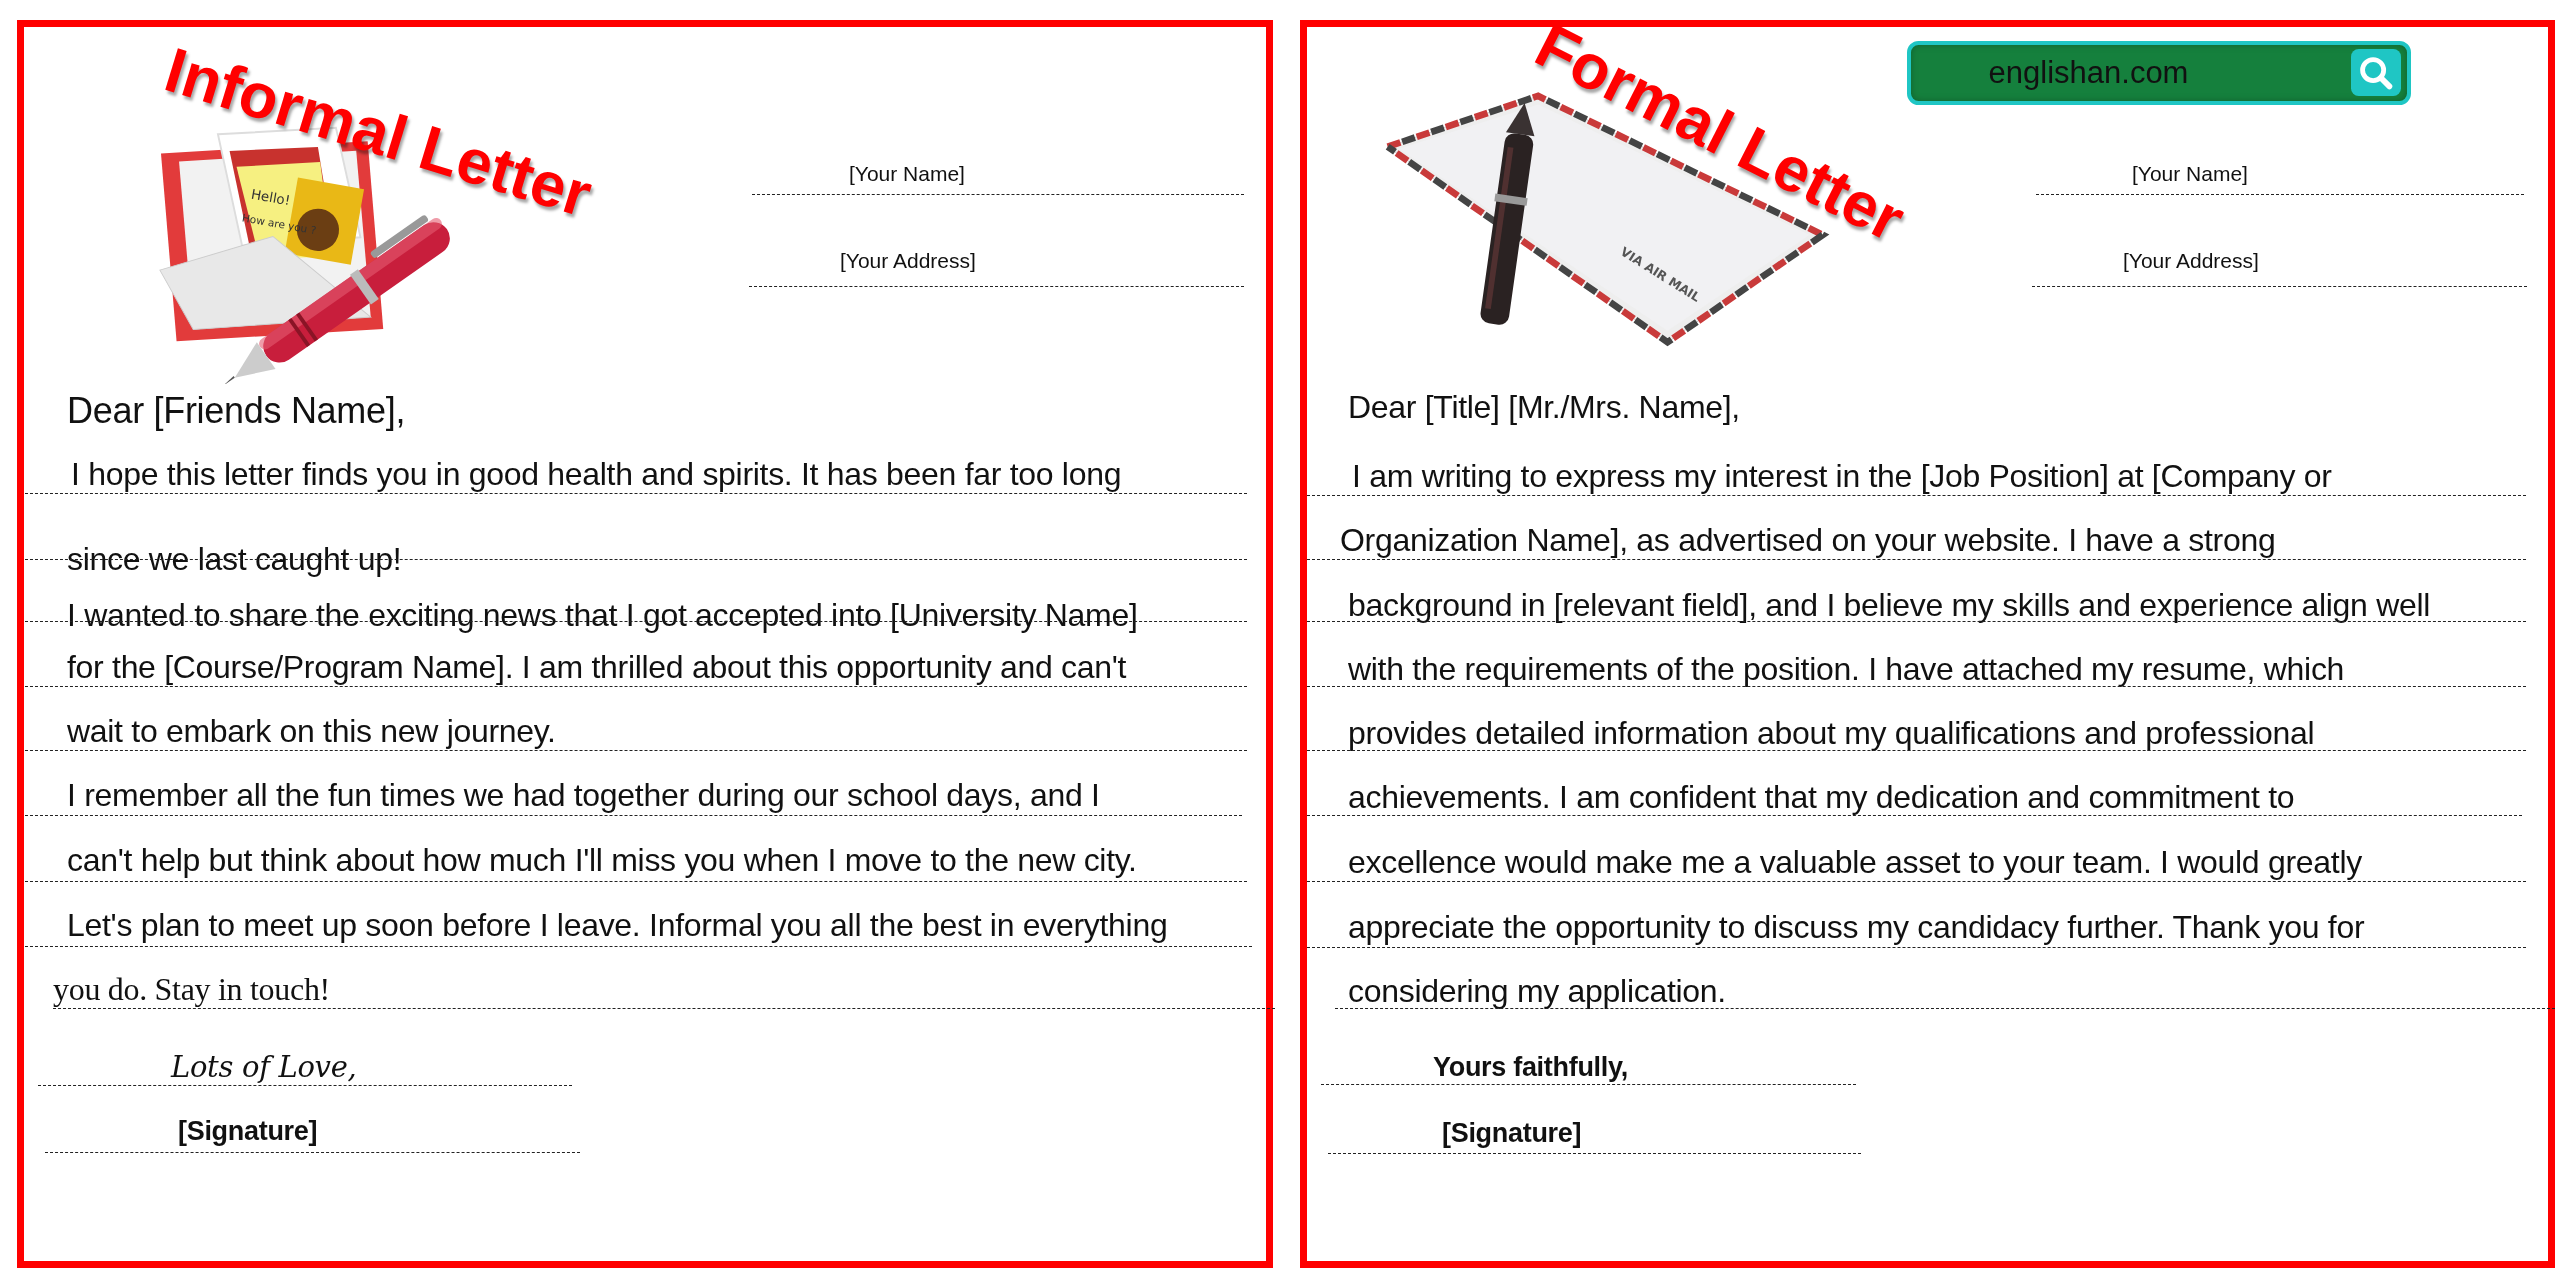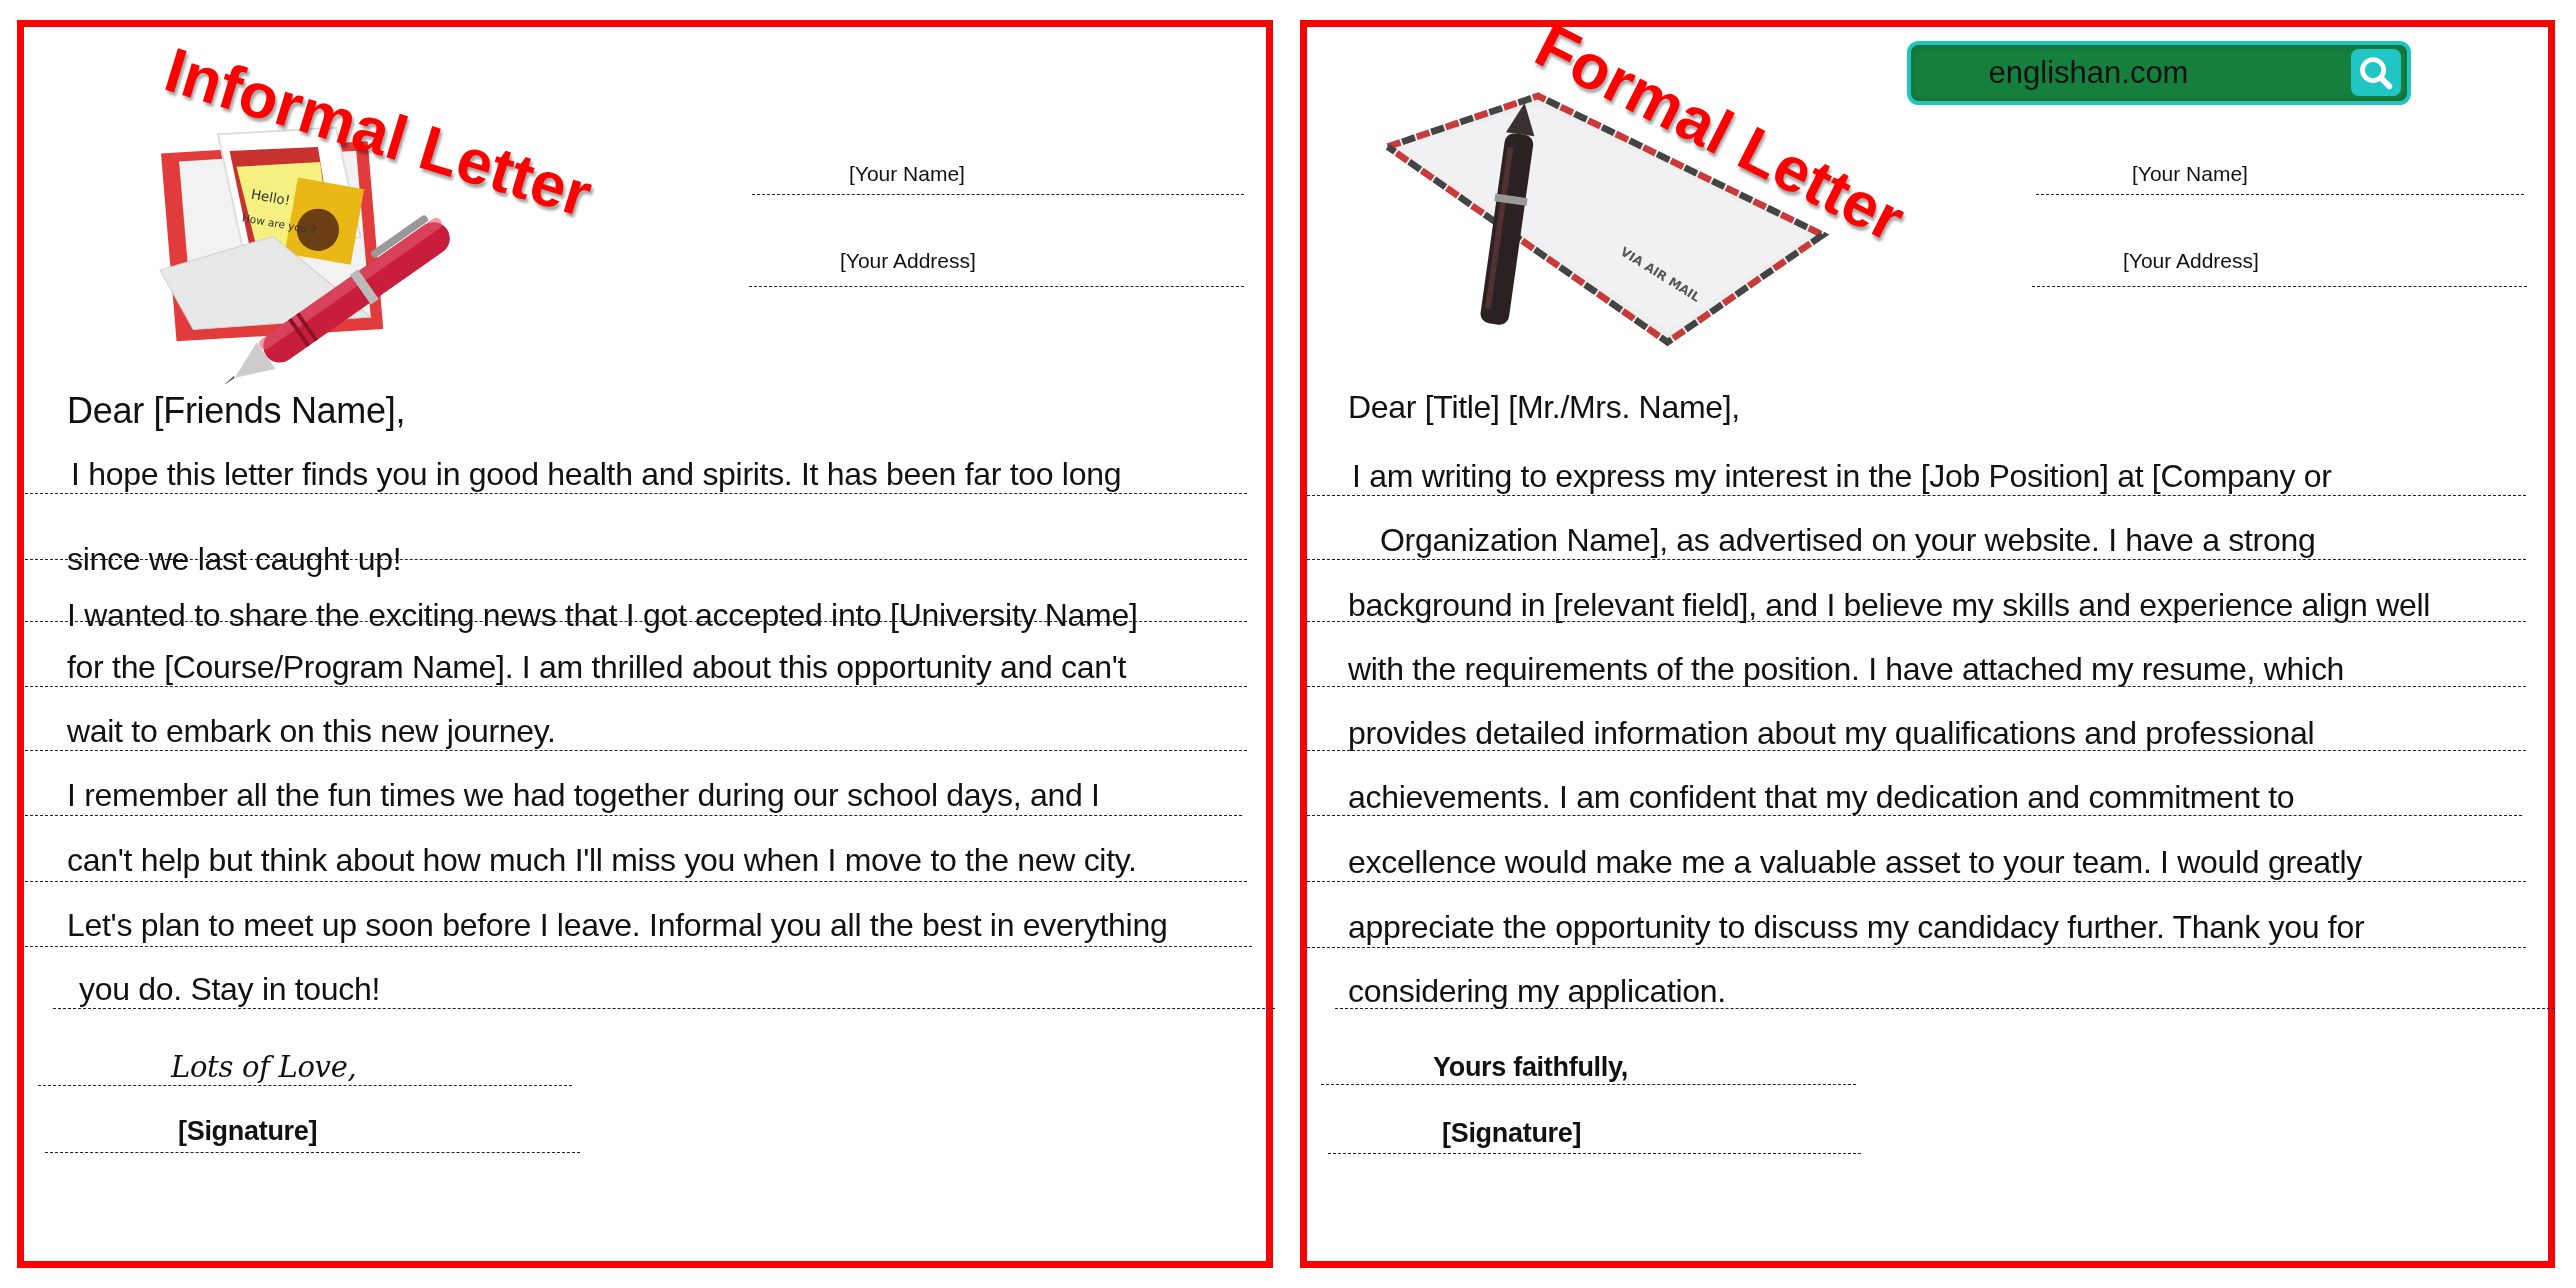--- a/index.html
+++ b/index.html
@@ -73,21 +73,21 @@
 <div class="txt" style="left:67px;top:648px;">for the [Course/Program Name]. I am thrilled about this opportunity and can't</div>
 <div class="dash" style="left:25px;top:686px;width:1222px;"></div>
 <div class="txt" style="left:67px;top:712px;">wait to embark on this new journey.</div>
 <div class="dash" style="left:25px;top:750px;width:1222px;"></div>
 <div class="txt" style="left:67px;top:776px;">I remember all the fun times we had together during our school days, and I</div>
 <div class="dash" style="left:25px;top:815px;width:1217px;"></div>
 <div class="txt" style="left:67px;top:841px;">can't help but think about how much I'll miss you when I move to the new city.</div>
 <div class="dash" style="left:25px;top:881px;width:1222px;"></div>
 <div class="txt" style="left:67px;top:906px;">Let's plan to meet up soon before I leave. Informal you all the best in everything</div>
 <div class="dash" style="left:25px;top:946px;width:1227px;"></div>
-<div class="txt" style="left:79px;top:970px;">you do. Stay in touch!</div>
+<div class="txt" style="left:53px;top:970px;font-family:Liberation Serif, serif;">you do. Stay in touch!</div>
 <div class="dash" style="left:53px;top:1008px;width:1222px;"></div>
 
 <div class="txt closing-italic" style="left:171px;top:1048px;">Lots of Love,</div>
 <div class="dash" style="left:38px;top:1085px;width:534px;"></div>
 <div class="txt bold-small" style="left:178px;top:1112px;">[Signature]</div>
 <div class="dash" style="left:45px;top:1152px;width:535px;"></div>
 
 <div id="panel-right" class="panel"></div>
 
 <svg class="abs" style="left:1380px;top:91px;" width="460" height="259" viewBox="0 0 480 270">
@@ -118,21 +118,21 @@
 
 <div class="hdr" style="left:2036px;top:155px;width:383px;text-align:left;padding-left:96px;box-sizing:border-box;">[Your Name]</div>
 <div class="dash" style="left:2036px;top:194px;width:488px;"></div>
 <div class="hdr" style="left:2032px;top:242px;width:403px;text-align:left;padding-left:91px;box-sizing:border-box;">[Your Address]</div>
 <div class="dash" style="left:2032px;top:286px;width:495px;"></div>
 
 <div class="txt" style="left:1348px;top:388px;">Dear [Title] [Mr./Mrs. Name],</div>
 
 <div class="txt" style="left:1352px;top:457px;">I am writing to express my interest in the [Job Position] at [Company or</div>
 <div class="dash" style="left:1307px;top:495px;width:1219px;"></div>
-<div class="txt" style="left:1380px;top:521px;text-align:right;">Organization Name], as advertised on your website. I have a strong</div>
+<div class="txt" style="left:1340px;top:521px;text-align:right;">Organization Name], as advertised on your website. I have a strong</div>
 <div class="dash" style="left:1307px;top:559px;width:1219px;"></div>
 <div class="txt" style="left:1348px;top:586px;">background in [relevant field], and I believe my skills and experience align well</div>
 <div class="dash" style="left:1307px;top:621px;width:1219px;"></div>
 <div class="txt" style="left:1348px;top:650px;">with the requirements of the position. I have attached my resume, which</div>
 <div class="dash" style="left:1307px;top:686px;width:1219px;"></div>
 <div class="txt" style="left:1348px;top:714px;">provides detailed information about my qualifications and professional</div>
 <div class="dash" style="left:1307px;top:750px;width:1219px;"></div>
 <div class="txt" style="left:1348px;top:778px;">achievements. I am confident that my dedication and commitment to</div>
 <div class="dash" style="left:1307px;top:815px;width:1215px;"></div>
 <div class="txt" style="left:1348px;top:843px;">excellence would make me a valuable asset to your team. I would greatly</div>

